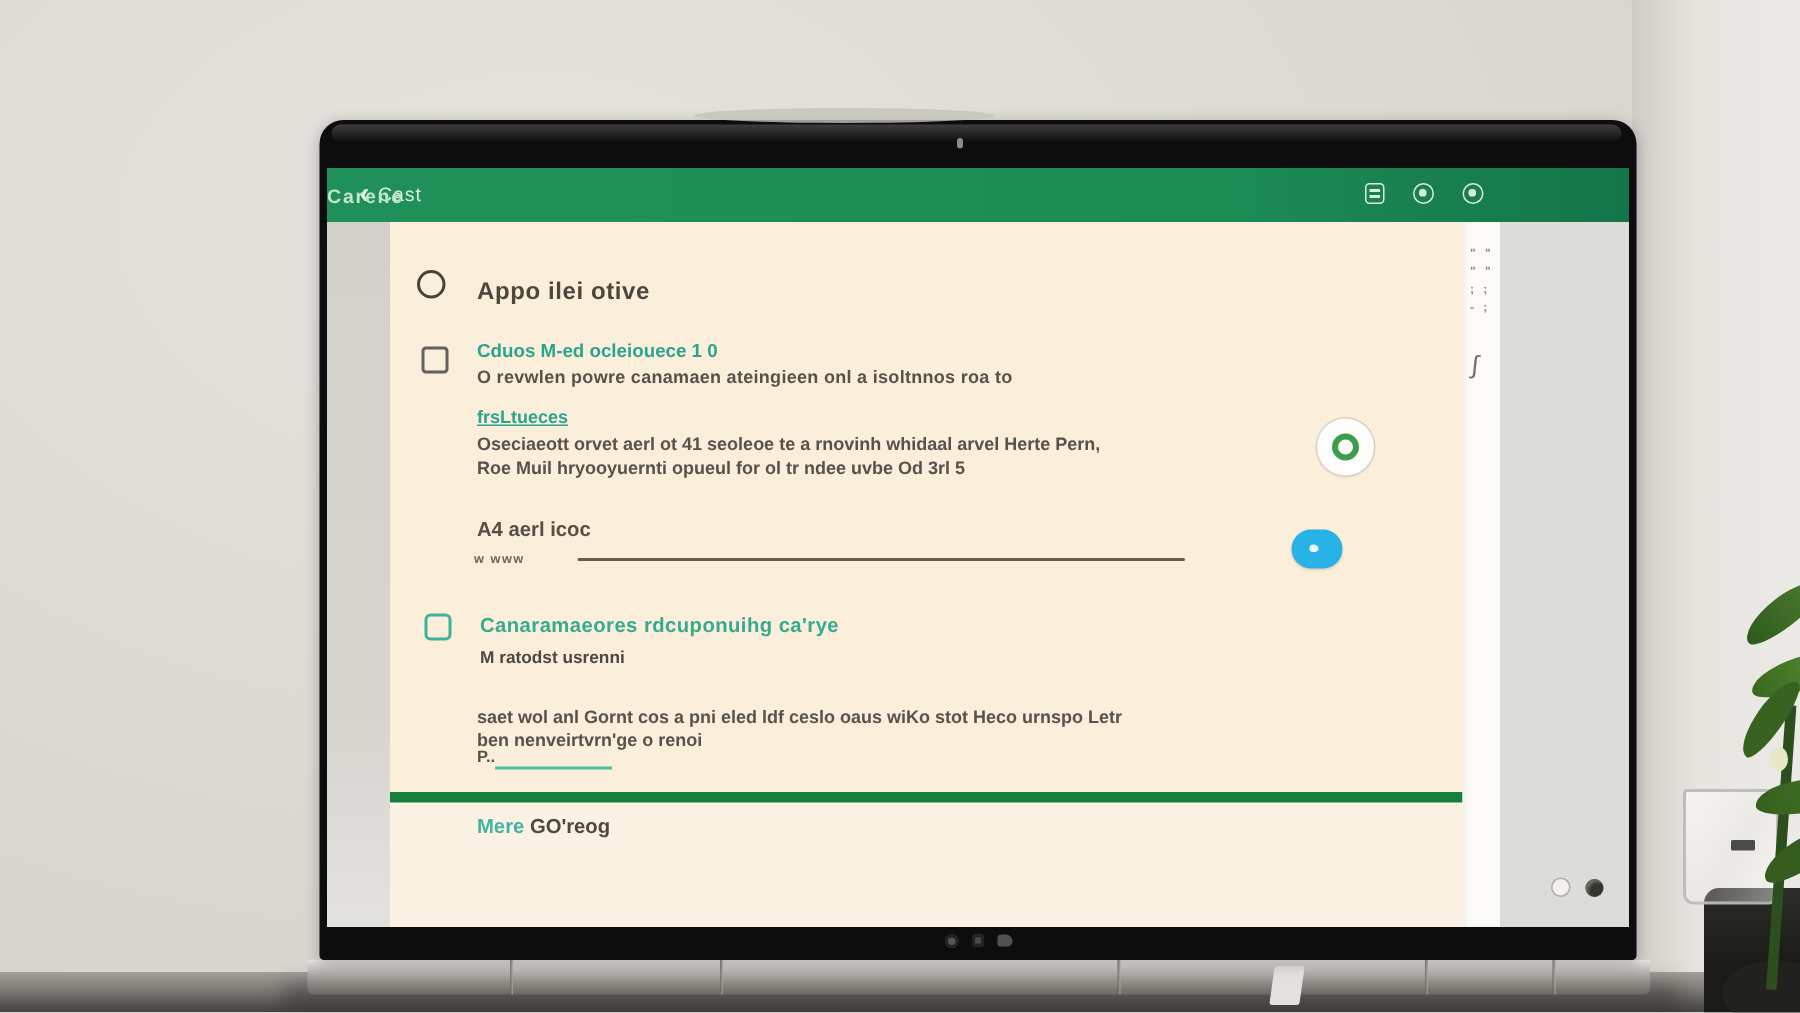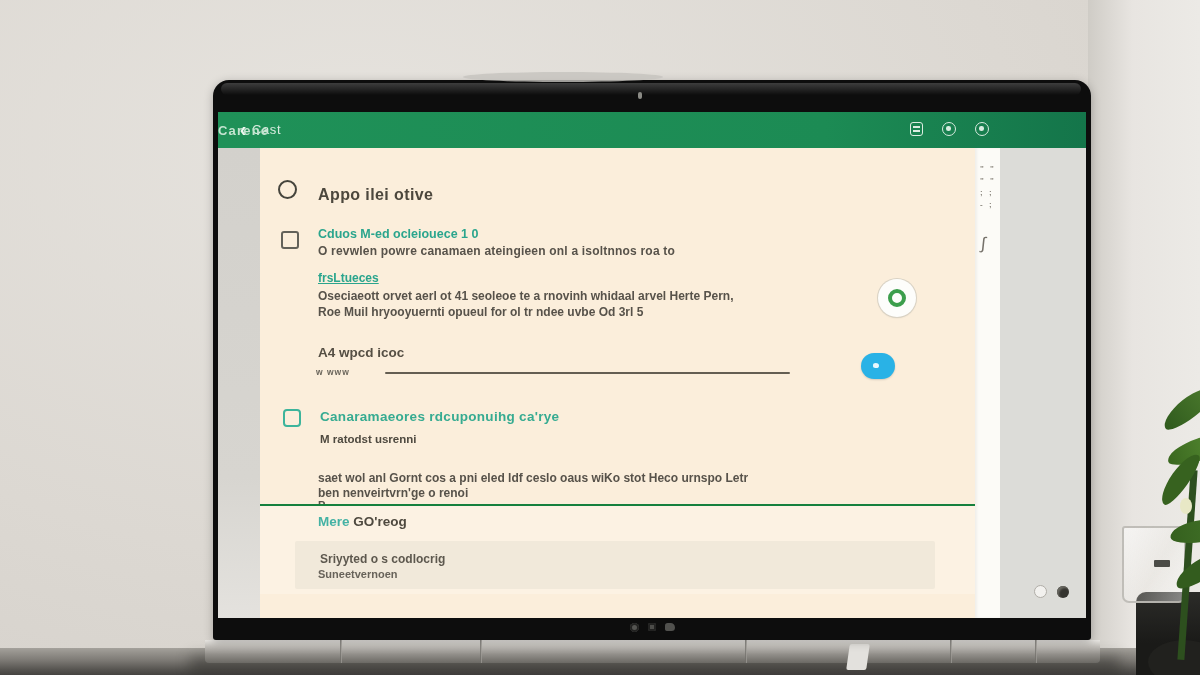--- a/index.html
+++ b/index.html
@@ -82,22 +82,22 @@
                background:#29b2e6; box-shadow:0 1px 2px rgba(0,0,0,.15); }
   .toggle-knob i { position:absolute; left:12px; top:10px; width:6px; height:5px; border-radius:50% 60% 50% 40%; background:#e9f8fd; }
 
   .item3-title { position:absolute; left:60px; top:261px; font-size:13.5px; font-weight:700; color:#36ab91; letter-spacing:.3px; }
   .item3-sub { position:absolute; left:60px; top:285px; font-size:11.5px; font-weight:700; color:#4e493f; }
   .body3a { position:absolute; left:58px; top:323px; font-size:12px; font-weight:600; color:#57524a; }
   .body3b { position:absolute; left:58px; top:338px; font-size:12px; font-weight:600; color:#57524a; }
   .link3 { position:absolute; left:58px; top:351px; font-size:11px; font-weight:700; color:#57524a; }
   .link3-underline { position:absolute; left:70px; top:363px; width:78px; height:2px; background:#49c0ad; }
 
-  .footer-section { position:absolute; left:0; top:356px; width:715px; height:90px;
-               background:#fcf2e3; border-top:2px solid #15803d; }
+  .footer-section { position:absolute; left:0; top:380px; width:715px; height:90px;
+               background:#fcf2e3; border-top:7px solid #15803d; }
   .footer-line { position:absolute; left:58px; top:8px; font-size:13.5px; font-weight:700; color:#4e493f; }
   .footer-line .teal-link { color:#44b2a4; }
   .footer-panel { position:absolute; left:35px; top:35px; width:640px; height:48px; background:#f1e9da; border-radius:2px; }
   .panel-l1 { position:absolute; left:25px; top:11px; font-size:12px; font-weight:600; color:#5d584e; }
   .panel-l2 { position:absolute; left:23px; top:27px; font-size:11px; font-weight:600; color:#68635a; }
 
   
   .strip-marks { position:absolute; left:5px; top:16px; display:flex; flex-direction:column; gap:3px;
                font-size:8px; font-weight:700; color:#8b877e; line-height:9px; letter-spacing:2px; }
   .strip-squiggle { position:absolute; left:6px; top:86px; font-size:17px; color:#75716a; transform:rotate(6deg); }
@@ -184,21 +184,21 @@
           <div class="page-title">Appo ilei otive</div>
 
           <div class="checkbox-dark"></div>
           <div class="link1 teal">Cduos M-ed ocleiouece 1 0</div>
           <div class="body1">O revwlen powre canamaen ateingieen onl a isoltnnos roa to</div>
 
           <div class="link2 teal">frsLtueces</div>
           <div class="body2a">Oseciaeott orvet aerl ot 41 seoleoe te a rnovinh whidaal arvel Herte Pern,</div>
           <div class="body2b">Roe Muil hryooyuernti opueul for ol tr ndee uvbe Od 3rl 5</div>
 
-          <div class="field-label">A4 wpcd icoc</div>
+          <div class="field-label">A4 aerl icoc</div>
           <div class="field-caption">w www</div>
           <div class="field-underline"></div>
 
           <div class="ring-radio">
               <i></i>
             </div>
           <div class="toggle-knob">
               <i></i>
             </div>
 
@@ -206,24 +206,20 @@
           <div class="item3-title">Canaramaeores rdcuponuihg ca'rye</div>
           <div class="item3-sub">M ratodst usrenni</div>
           <div class="body3a">saet wol anl Gornt cos a pni eled ldf ceslo oaus wiKo stot Heco urnspo Letr</div>
           <div class="body3b">ben nenveirtvrn'ge o renoi</div>
           <div class="link3">P..</div>
           <div class="link3-underline"></div>
 
           <div class="footer-section">
             <div class="footer-line">
               <span class="teal-link">Mere</span><span> GO'reog</span>
-            </div>
-            <div class="footer-panel">
-              <div class="panel-l1">Sriyyted o s codlocrig</div>
-              <div class="panel-l2">Suneetvernoen</div>
             </div>
           </div>
         </div>
 
         <div class="right-strip">
           <div class="strip-marks">
             <span>" "</span>
             <span>" "</span>
             <span>; ;</span>
             <span>- ;</span>

